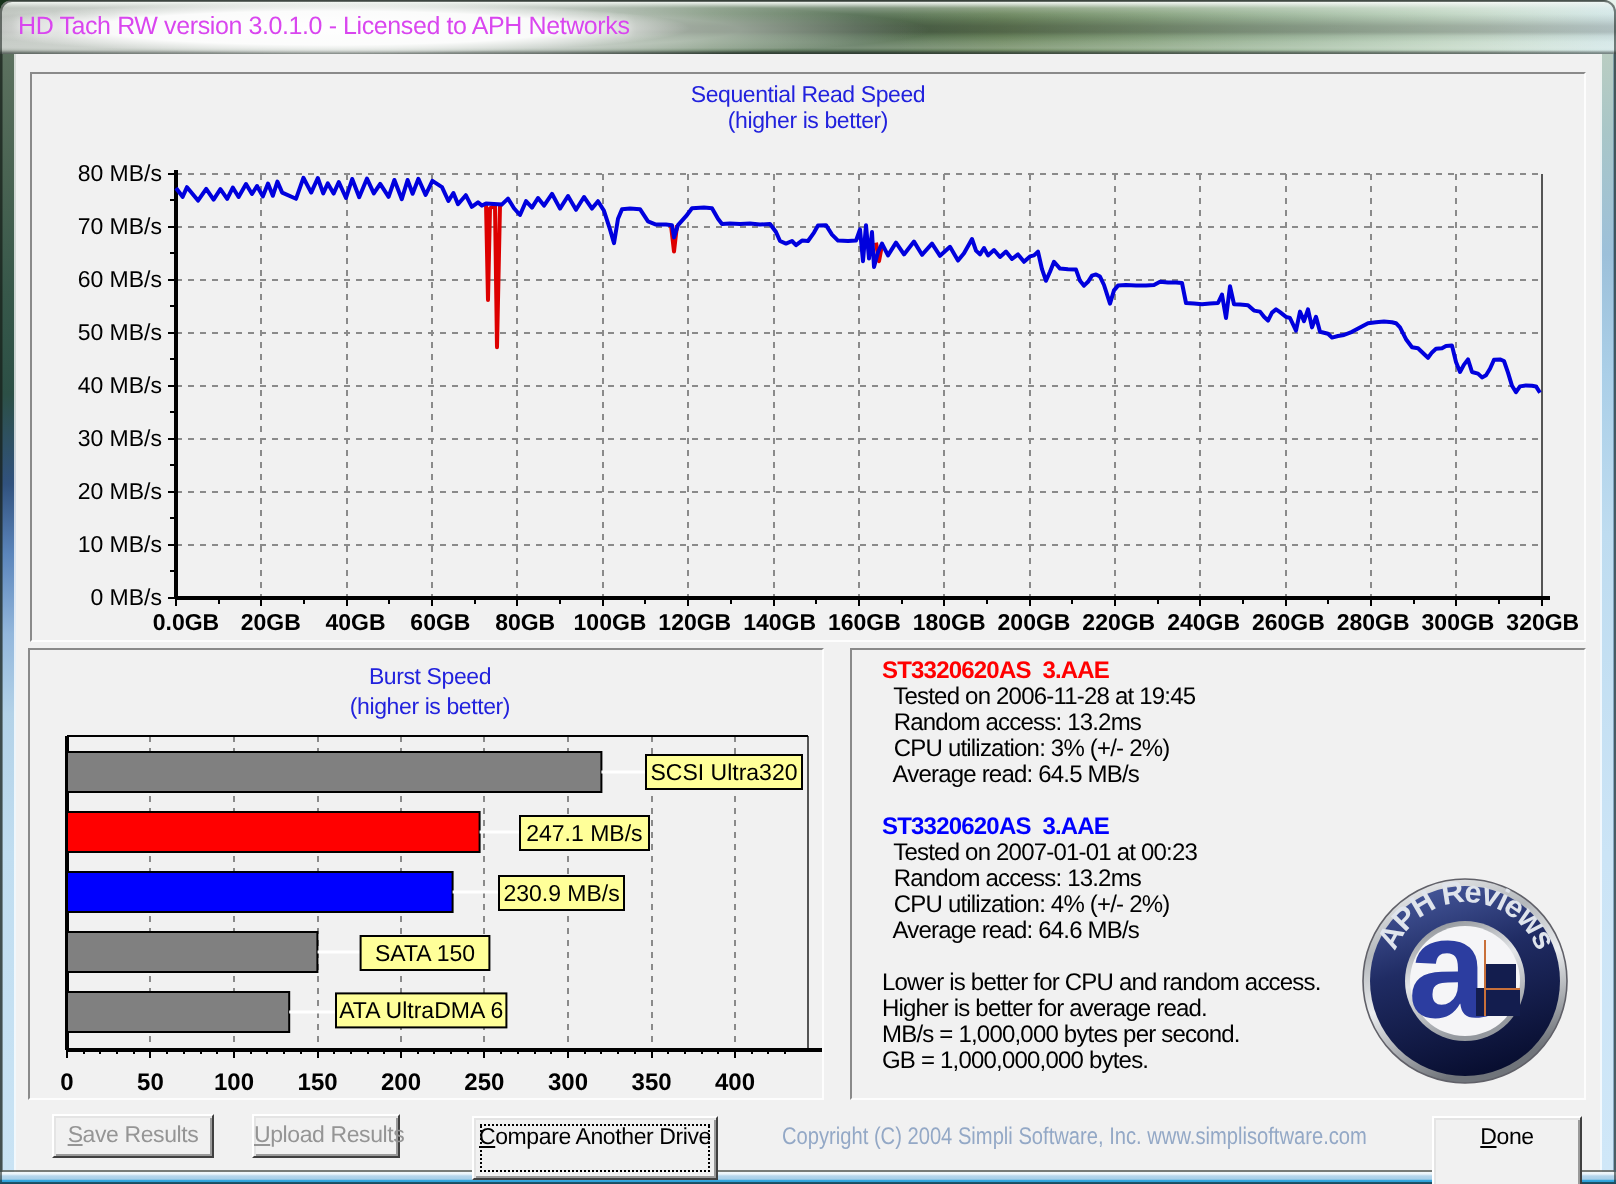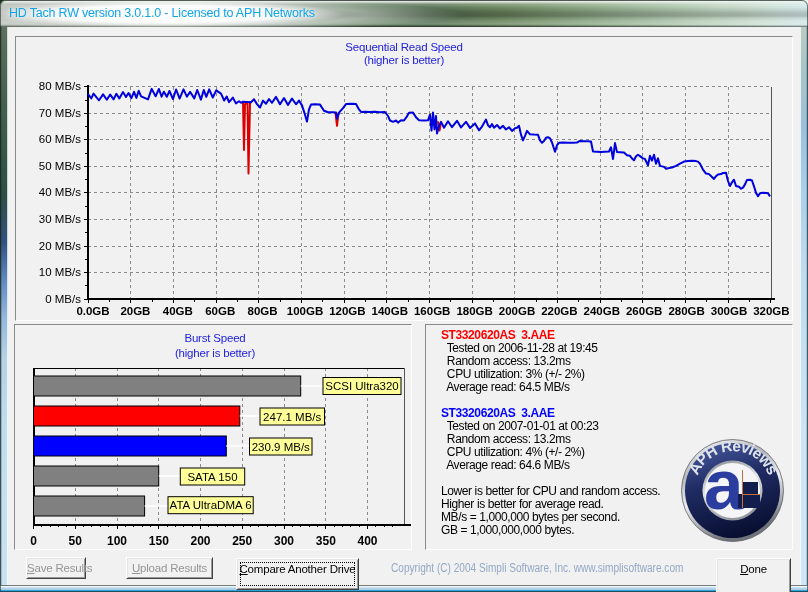--- a/index.html
+++ b/index.html
@@ -7,21 +7,21 @@
 #desk { position:absolute; inset:0; background:linear-gradient(100deg,#16321a 0%,#2c4a2e 18%,#6d8c66 38%,#a8c49e 55%,#cfe2c8 72%,#e8f3ec 88%,#eef7f8 100%); }
 #winborder { position:absolute; left:0; top:0; width:808px; height:592px; border-radius:6px 6px 0 0; box-shadow:0 0 0 1px rgba(20,30,24,0.55) inset; }
 #titlebar { position:absolute; left:0; top:0; width:808px; height:27px; border-radius:6px 6px 0 0;
  background:
  linear-gradient(to right, rgba(255,255,255,0) 55%, rgba(255,255,255,0.10) 75%, rgba(255,255,255,0.18) 92%, rgba(225,242,248,0.30) 100%),
  radial-gradient(ellipse 180px 13px at 165px 14px, rgba(255,255,255,1) 0%, rgba(255,255,255,0.92) 65%, rgba(255,255,255,0) 100%),
  radial-gradient(ellipse 315px 16px at 150px 15px, rgba(255,255,255,0.65) 0%, rgba(255,255,255,0.42) 70%, rgba(255,255,255,0) 100%),
  linear-gradient(to bottom, rgba(40,50,44,0.9) 0px, rgba(246,250,246,0.95) 1px, rgba(238,243,238,0.8) 2px, rgba(255,255,255,0.25) 4px, rgba(255,255,255,0.05) 7px, rgba(0,0,0,0.10) 10px, rgba(0,0,0,0.24) 13px, rgba(0,0,0,0.26) 16px, rgba(0,0,0,0.08) 18px, rgba(255,255,255,0.10) 21px, rgba(255,255,255,0.20) 24px, rgba(255,255,255,0.05) 25px, rgba(35,45,40,0.75) 26.5px),
  linear-gradient(to right, #8e998e 0%, #96a296 12%, #9dab9e 24%, #8a9a8c 34%, #647f62 44%, #587257 53%, #678359 62%, #7c9a73 71%, #95b293 80%, #b2ccb4 89%, #c6dcd0 96%, #cde2e0 100%);
  }
-#titletext { position:absolute; left:9px; top:6px; font-size:12.5px; letter-spacing:-0.2px; color:#0ea5e9; text-shadow:0 0 4px rgba(255,255,255,0.9); }
+#titletext { position:absolute; left:9px; top:6px; font-size:12.5px; letter-spacing:-0.2px; color:#d946ef; text-shadow:0 0 4px rgba(255,255,255,0.9); }
 #borderL { position:absolute; left:0; top:27px; width:8px; height:559px;
  background:linear-gradient(to bottom, #5c715f 0px, #4a6453 60px, #37584a 120px, #2c5046 170px, #31527e 215px, #5b85bb 250px, #93b7dc 290px, #b3d2e8 330px, #c0ddf0 400px, #c9e3f4 559px);
  box-shadow: inset 1.5px 0 0 rgba(30,40,34,0.45), inset -1px 0 0 rgba(255,255,255,0.75); }
 #borderR { position:absolute; left:800px; top:27px; width:8px; height:559px;
  background:linear-gradient(to bottom, #b9cdc2 0px, #a8c6c8 40px, #9cc0da 100px, #aacfe8 160px, #bedcf0 240px, #cbe4f6 400px, #cfe7f8 559px);
  box-shadow: inset -1.5px 0 0 rgba(70,110,140,0.5), inset 1px 0 0 rgba(255,255,255,0.75); }
 #borderB { position:absolute; left:0; top:586px; width:808px; height:6px;
  background:linear-gradient(to bottom, #f0f7fb 0px, #eaf4fa 1px, #b5d6ec 2px, #a8cfe8 3.6px, #35a7de 4.2px, #2d9fd6 5px, #1a7cac 6px); }
 #clientline { position:absolute; left:1px; top:585px; width:806px; height:1px; background:#5a5f5a; opacity:0.8; }
 #client { position:absolute; left:8px; top:27px; width:792px; height:559px; background:#f1f1f1; }
@@ -309,16 +309,16 @@
 <path id="arcp" d="M 16.6 36.8 A 38 38 0 0 1 86.2 33.2" fill="none"></path>
 <text font-family="Liberation Sans, sans-serif" font-size="15.5px" font-weight="700" fill="#dfe4ec">
 <textPath href="#arcp" startOffset="0" textLength="92">APH&nbsp;Reviews</textPath>
 </text>
 <text x="23" y="69.5" font-family="Liberation Sans, sans-serif" font-size="71px" font-weight="700" fill="#2c3da0">a</text>
 <rect x="62" y="43" width="15" height="13" fill="#131d4e"></rect>
 <rect x="57" y="55" width="22" height="14" fill="#131d4e"></rect>
 <line x1="61.5" y1="31" x2="61.5" y2="69" stroke="#c8703a" stroke-width="1"></line>
 <line x1="61.5" y1="55.5" x2="79" y2="55.5" stroke="#c8703a" stroke-width="1"></line>
 </svg>
-<div class="btn disabled" style="left:26px;top:557px;width:60px;height:22px;line-height:20px"><u>S</u>ave Results</div>
-<div class="btn disabled" style="left:126px;top:557px;width:87px;height:22px;line-height:20px"><u>U</u>pload Results</div>
+<div class="btn disabled" style="left:26px;top:557px;width:81px;height:22px;line-height:20px"><u>S</u>ave Results</div>
+<div class="btn disabled" style="left:126px;top:557px;width:74px;height:22px;line-height:20px"><u>U</u>pload Results</div>
 <div class="btn" style="left:236px;top:558px;width:123px;height:32px;line-height:20px"><u>C</u>ompare Another Drive<div id="focusrect"></div></div>
 <div class="btn" style="left:716px;top:558px;width:75px;height:37px;line-height:21px"><u>D</u>one</div>
 <div id="copyright">Copyright (C) 2004 Simpli Software, Inc. www.simplisoftware.com</div>
 </body></html>

